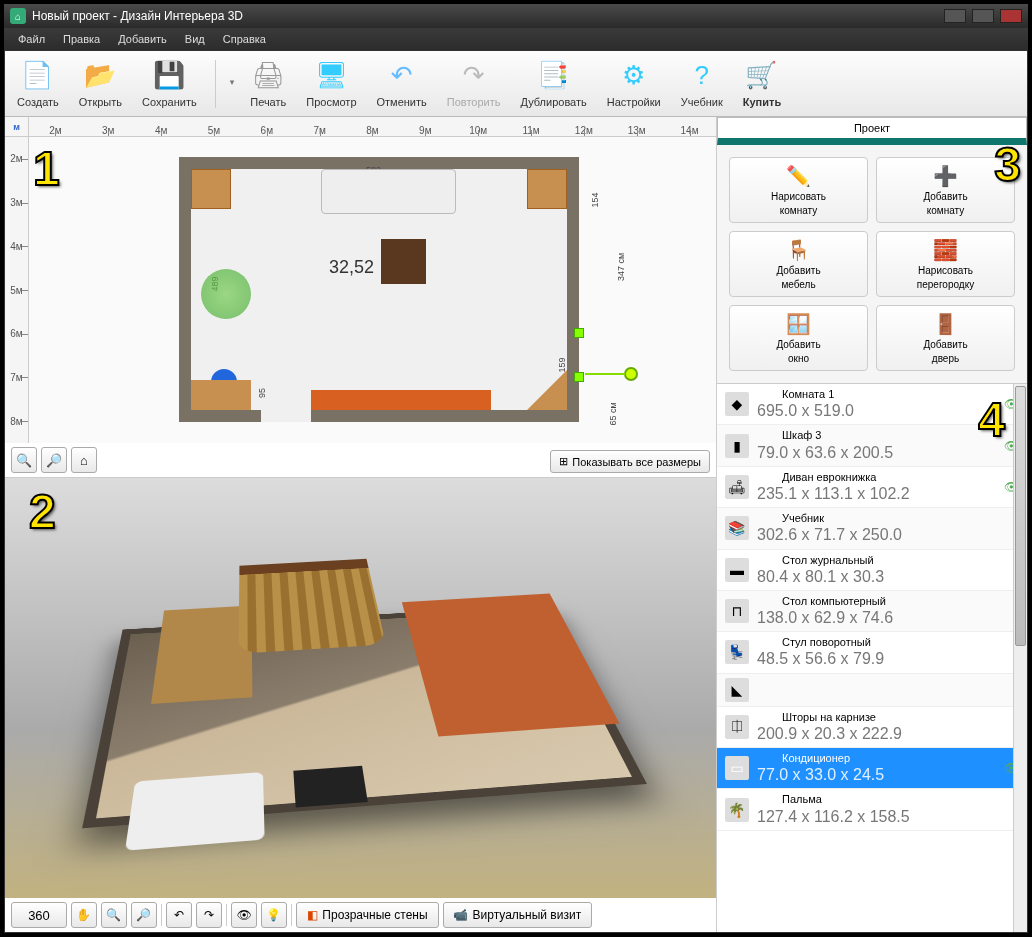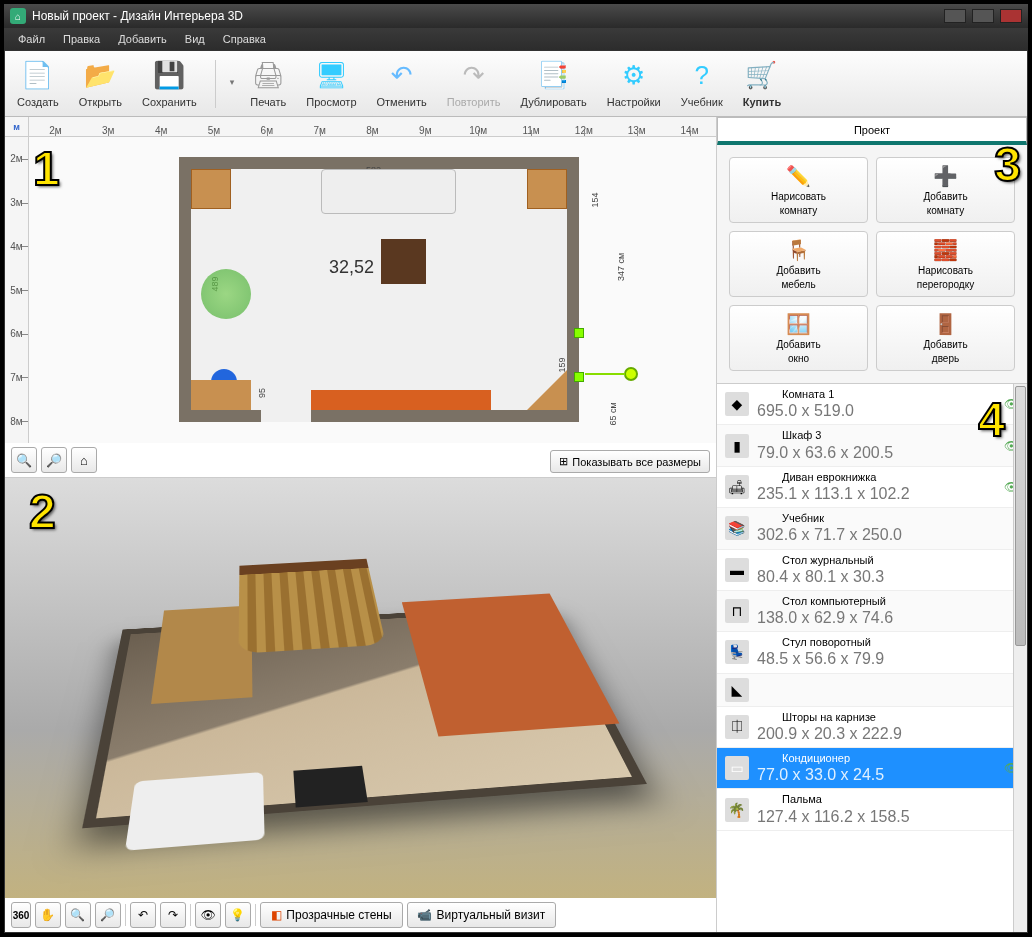--- a/index.html
+++ b/index.html
@@ -37,21 +37,21 @@
 .plan-controls button { width:26px; height:26px; background:linear-gradient(#fff,#e8e8e8); border:1px solid #aaa; border-radius:3px; cursor:pointer; font-size:13px; }
 .show-dims { position:absolute; bottom:4px; right:6px; background:linear-gradient(#fff,#e8e8e8); border:1px solid #aaa; border-radius:3px; padding:4px 8px; cursor:pointer; font-size:11px; display:flex; align-items:center; gap:4px; }
 .view-pane { flex:1; position:relative; background:#fff; border-top:1px solid #ccc; }
 .view-canvas { position:absolute; top:0; left:0; right:0; bottom:34px; background:linear-gradient(#dcdcdc 0%, #aaa 60%, #c2b280 100%); }
 .view-controls { position:absolute; bottom:4px; left:6px; right:6px; display:flex; gap:4px; align-items:center; }
 .view-controls button { width:26px; height:26px; background:linear-gradient(#fff,#e8e8e8); border:1px solid #aaa; border-radius:3px; cursor:pointer; font-size:12px; }
 .view-controls .wide { width:auto; padding:0 10px; display:flex; align-items:center; gap:4px; }
 .right-col { flex:1; display:flex; flex-direction:column; background:#f5f5f5; }
 .tabs { height:28px; display:flex; }
 .tabs .tab { flex:1; display:flex; align-items:center; justify-content:center; border:1px solid #bbb; background:linear-gradient(#f5f5f5,#ddd); cursor:pointer; font-size:11px; }
-.tabs .tab.active { background:#fff; border-bottom:4px solid #0f766e; }
+.tabs .tab.active { background:#fff; border-bottom:7px solid #0f766e; }
 .big-buttons { display:grid; grid-template-columns:1fr 1fr; gap:8px; padding:12px; }
 .big-btn { height:66px; background:linear-gradient(#fff,#f0f0f0); border:1px solid #ccc; border-radius:4px; display:flex; flex-direction:column; align-items:center; justify-content:center; gap:2px; cursor:pointer; font-size:10px; text-align:center; line-height:1.2; }
 .big-btn .bic { width:30px; height:26px; display:flex; align-items:center; justify-content:center; font-size:20px; }
 .scene-list { flex:1; overflow-y:auto; background:#fff; border-top:1px solid #ccc; position:relative; }
 .scene-item { display:flex; align-items:center; padding:4px 8px; border-bottom:1px solid #eee; cursor:pointer; gap:8px; }
 .scene-item:nth-child(even){ background:#fafafa; }
 .scene-item.selected { background:#1e90ff; color:#fff; }
 .scene-item .thumb { width:24px; height:24px; background:#ddd; border-radius:2px; display:flex; align-items:center; justify-content:center; font-size:14px; }
 .scene-item .info { flex:1; display:flex; flex-direction:column; line-height:1.2; }
 .scene-item .name { font-size:11px;padding-left:25px; }
@@ -214,21 +214,21 @@
 
             <div style="position:absolute; left:100px; top:100px; width:90px; height:150px; background:#b2884a; transform:rotateX(50deg) rotateZ(-6deg) translateZ(40px);"></div>
             <div style="position:absolute; left:350px; top:80px; width:160px; height:210px; background:#c06030; transform:rotateX(50deg) rotateZ(-6deg) translateZ(45px);"></div>
             <div style="position:absolute; left:230px; top:260px; width:70px; height:50px; background:#222; transform:rotateX(50deg) rotateZ(-6deg) translateZ(10px);"></div>
             <div style="position:absolute; left:70px; top:270px; width:130px; height:90px; background:#eee; border-radius:8px; transform:rotateX(50deg) rotateZ(-6deg) translateZ(20px);"></div>
 
             <div style="position:absolute; left:180px; top:70px; width:130px; height:150px; background:repeating-linear-gradient(90deg,#b89048 0 8px,#9a7030 8px 16px); transform:rotateX(50deg) rotateZ(-6deg) translateZ(60px); border-top:18px solid #6a4020; border-radius:0 0 20px 20px;"></div>
           </div>
         </div>
         <div class="view-controls">
-          <button style="width:20px;font-size:10px;font-weight:bold;">360</button>
+          <button style="width:56px;font-size:13px;font-weight:normal;">360</button>
           <button>✋</button>
           <button>🔍</button>
           <button>🔎</button>
           <span style="width:1px;height:22px;background:#ccc;"></span>
           <button>↶</button>
           <button>↷</button>
           <span style="width:1px;height:22px;background:#ccc;"></span>
           <button>👁</button>
           <button>💡</button>
           <span style="width:1px;height:22px;background:#ccc;"></span>

